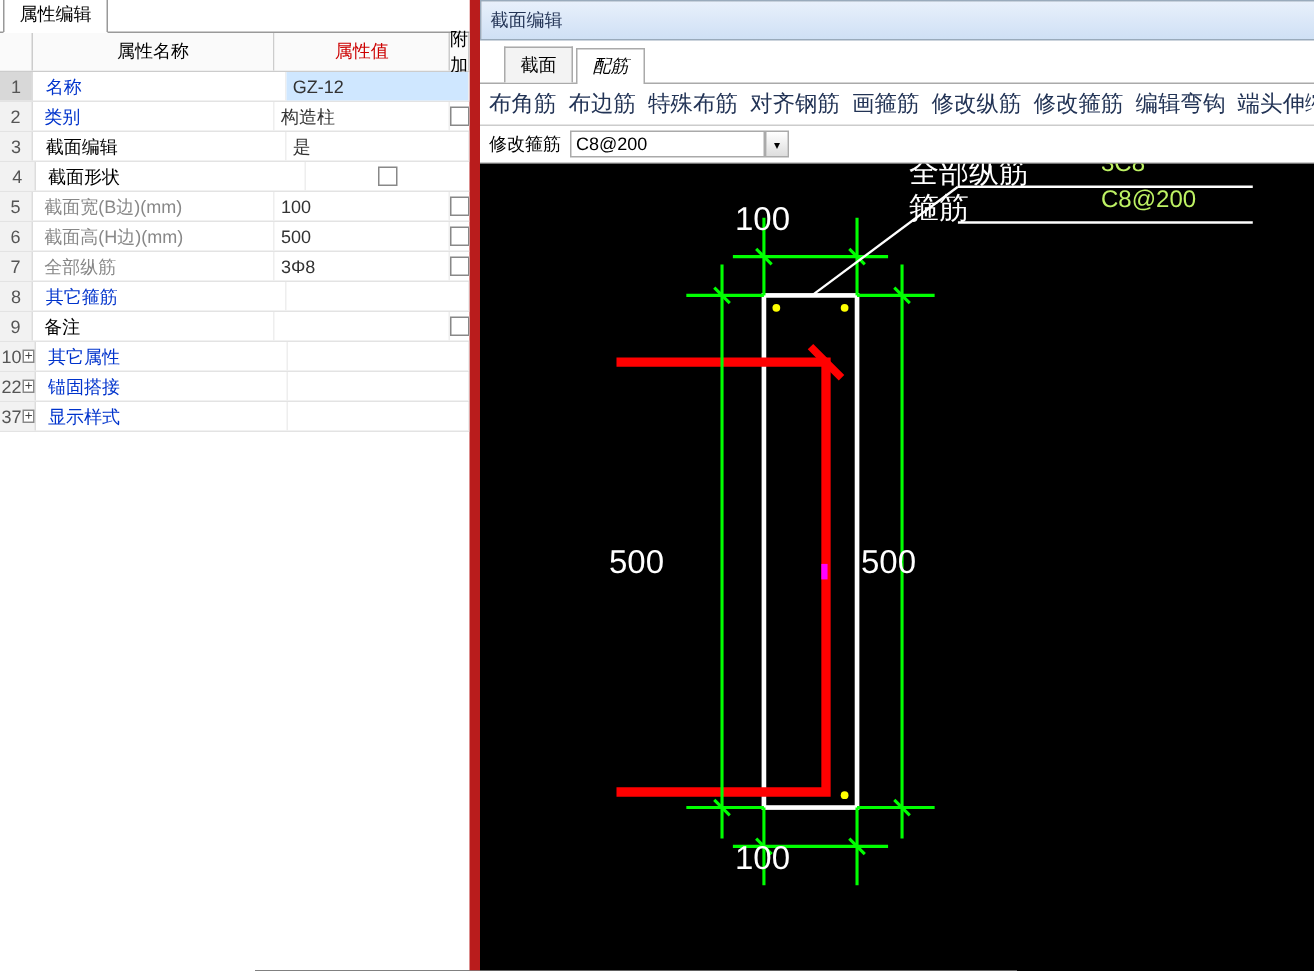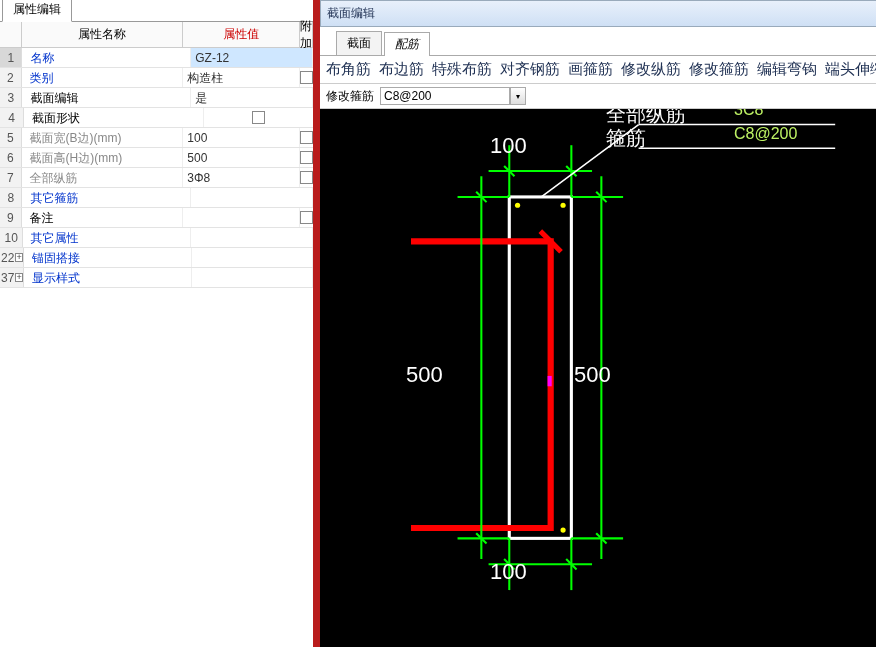--- a/index.html
+++ b/index.html
@@ -128,21 +128,21 @@
       </div>
       <div class="row">
         <div class="cell-num">9</div>
         <div class="cell-name ">备注</div>
         <div class="cell-val "></div>
         <div class="cell-add">
           <div class="checkbox"></div>
         </div>
       </div>
       <div class="row">
-        <div class="cell-num" style="justify-content: flex-start; padding-left: 1px; gap: 1px; flex-direction: column;">
+        <div class="cell-num" style="justify-content: flex-start; padding-left: 1px; gap: 1px;">
           <span>10</span>
           <span class="expander">+</span>
         </div>
         <div class="cell-name blue-text">其它属性</div>
         <div class="cell-val "></div>
         <div class="cell-add"></div>
       </div>
       <div class="row">
         <div class="cell-num" style="justify-content: flex-start; padding-left: 1px; gap: 1px;">
           <span>22</span>

